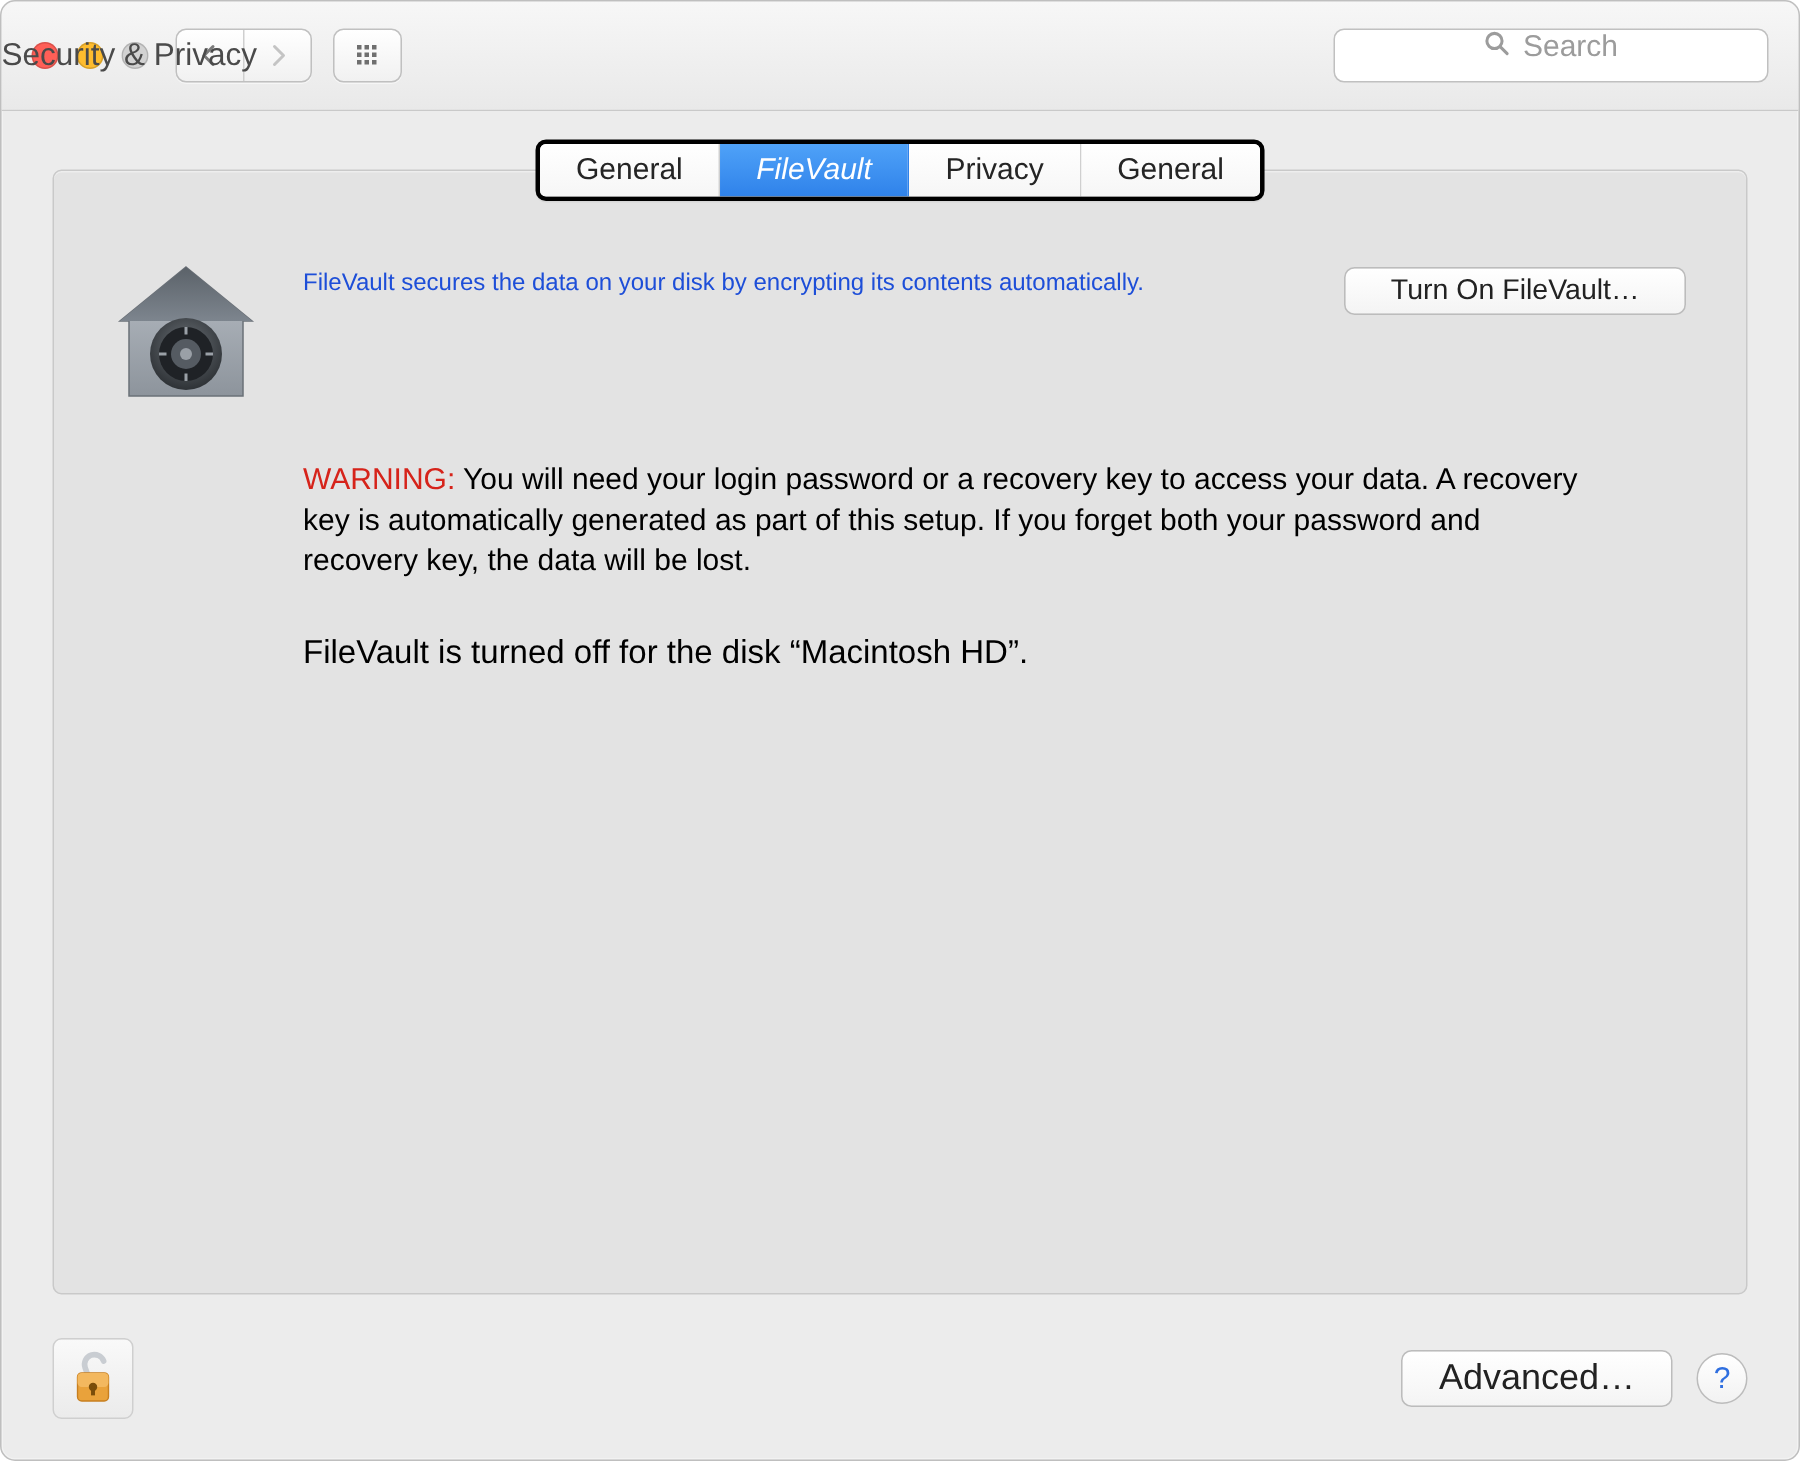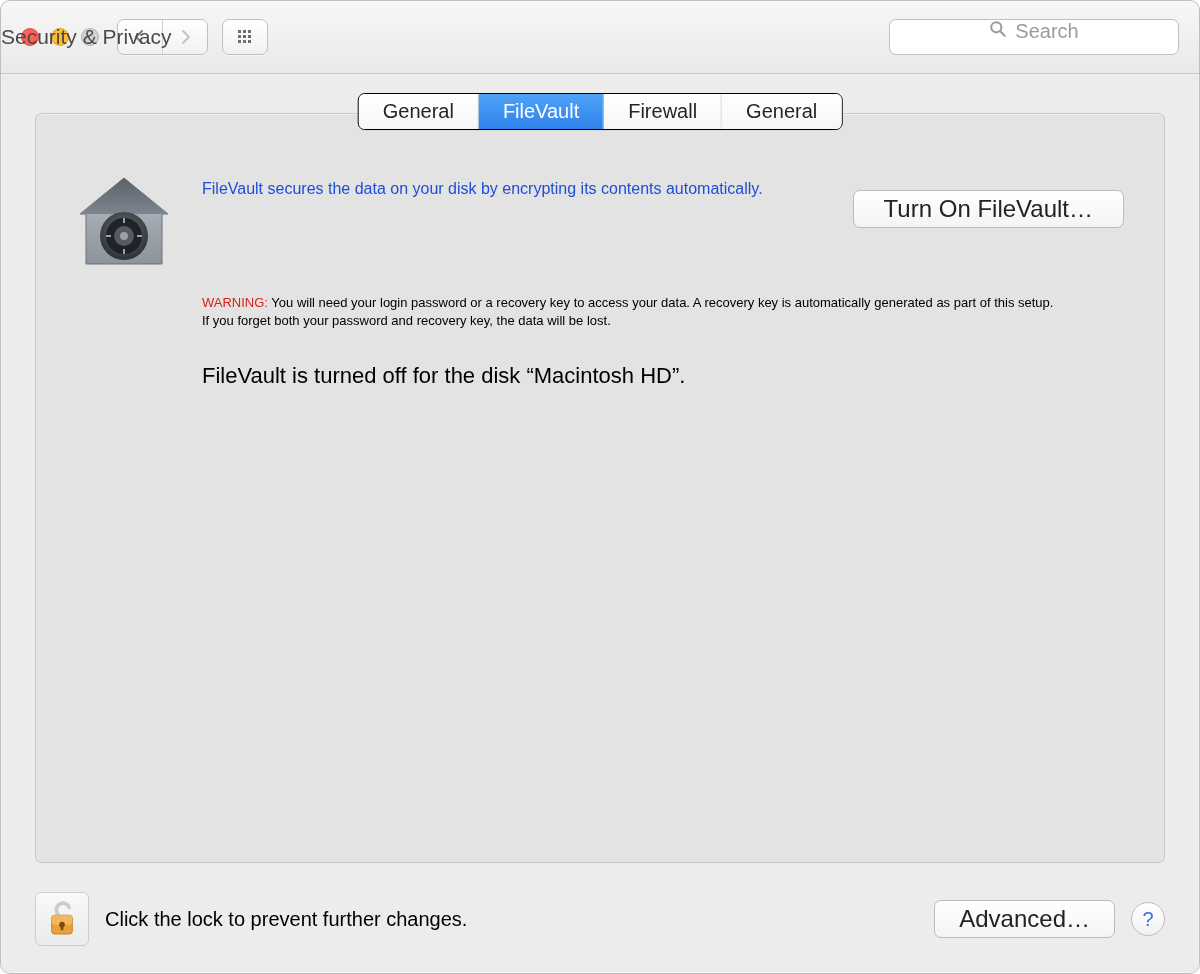--- a/index.html
+++ b/index.html
@@ -98,39 +98,40 @@
     padding: 34px 34px 0 34px;
     box-sizing: border-box;
   }
 
   .tabs {
     position: absolute;
     top: 20px;
     left: 50%;
     transform: translateX(-50%);
     display: flex;
-    border: 1px solid #000000;
+    border: 3px solid #000000;
     border-radius: 7px;
     overflow: hidden;
     background: #fff;
     z-index: 5;
     box-shadow: 0 1px 0 rgba(0,0,0,0.05);
   }
   .tab {
     padding: 6px 24px;
     font-size: 20px;
     color: #252525;
     border-right: 1px solid #cfcfcf;
     background: linear-gradient(#ffffff,#f6f6f6);
   }
   .tab:last-child { border-right: none; }
   .tab.active {
     background: linear-gradient(#4fa2f8,#2f82ea);
     color: #fff;
     border-right-color: #2f82ea;
+    font-style: italic;
   }
 
   .panel {
     position: absolute;
     top: 40px;
     left: 34px; right: 34px;
     bottom: 110px;
     border: 1px solid #c9c9c9;
     border-radius: 6px;
     background: #e3e3e3;
@@ -148,33 +149,33 @@
   .headline {
     font-size: 16px;
     line-height: 1.35;
     color: #1d4ed8;
     flex: 1 1 auto;
     padding-right: 20px;
     padding-top: 4px;
   }
   .turn-on {
     flex: 0 0 auto;
-    font-size: 24px;
+    font-size: 19px;
     padding: 4px 30px;
     border: 1px solid #bcbcbc;
     border-radius: 7px;
     background: linear-gradient(#ffffff,#f4f4f4);
     color: #222;
     white-space: nowrap;
-    margin-top: 16px;
+    margin-top: 4px;
   }
   .warning {
     margin-left: 126px;
-    margin-top: 20px;
-    font-size: 13px;
+    margin-top: 32px;
+    font-size: 20px;
     line-height: 1.35;
     color: #000;
     max-width: 860px;
   }
   .warning .label { color: #d6231a; }
   .status {
     margin-left: 126px;
     margin-top: 34px;
     font-size: 22px;
     color: #000;
@@ -269,21 +270,21 @@
         </svg>
       <span>Search</span>
     </div>
   </div>
 
   <div class="body">
 
     <div class="tabs">
       <div class="tab">General</div>
       <div class="tab active">FileVault</div>
-      <div class="tab">Firewall</div>
+      <div class="tab">Privacy</div>
       <div class="tab">General</div>
     </div>
 
     <div class="panel">
 
       <div class="row1">
         <div class="fv-icon">
           <svg viewBox="0 0 96 96">
             <defs>
               <linearGradient id="gHouse" x1="0" y1="0" x2="0" y2="1">
@@ -328,19 +329,18 @@
     <div class="footer">
       <div class="lockwrap">
         <svg viewBox="0 0 32 40" width="30" height="38">
           <path d="M10 16 v-6 a7 7 0 0 1 14 0" stroke="#c9cdd2" stroke-width="4" fill="none" stroke-linecap="round" transform="rotate(-20 17 10)"></path>
           <rect x="5" y="16" width="22" height="20" rx="3" fill="#e9a23b" stroke="#c77f1f"></rect>
           <rect x="5" y="16" width="22" height="10" rx="3" fill="#f3b85f"></rect>
           <circle cx="16" cy="26" r="3" fill="#7a4d0a"></circle>
           <rect x="14.6" y="26" width="2.8" height="6" fill="#7a4d0a"></rect>
         </svg>
       </div>
-      <div class="lockmsg">Click the lock to prevent further changes.</div>
       <div class="adv">Advanced…</div>
       <div class="help">?</div>
     </div>
 
   </div>
 </div>
 
 </body></html>

